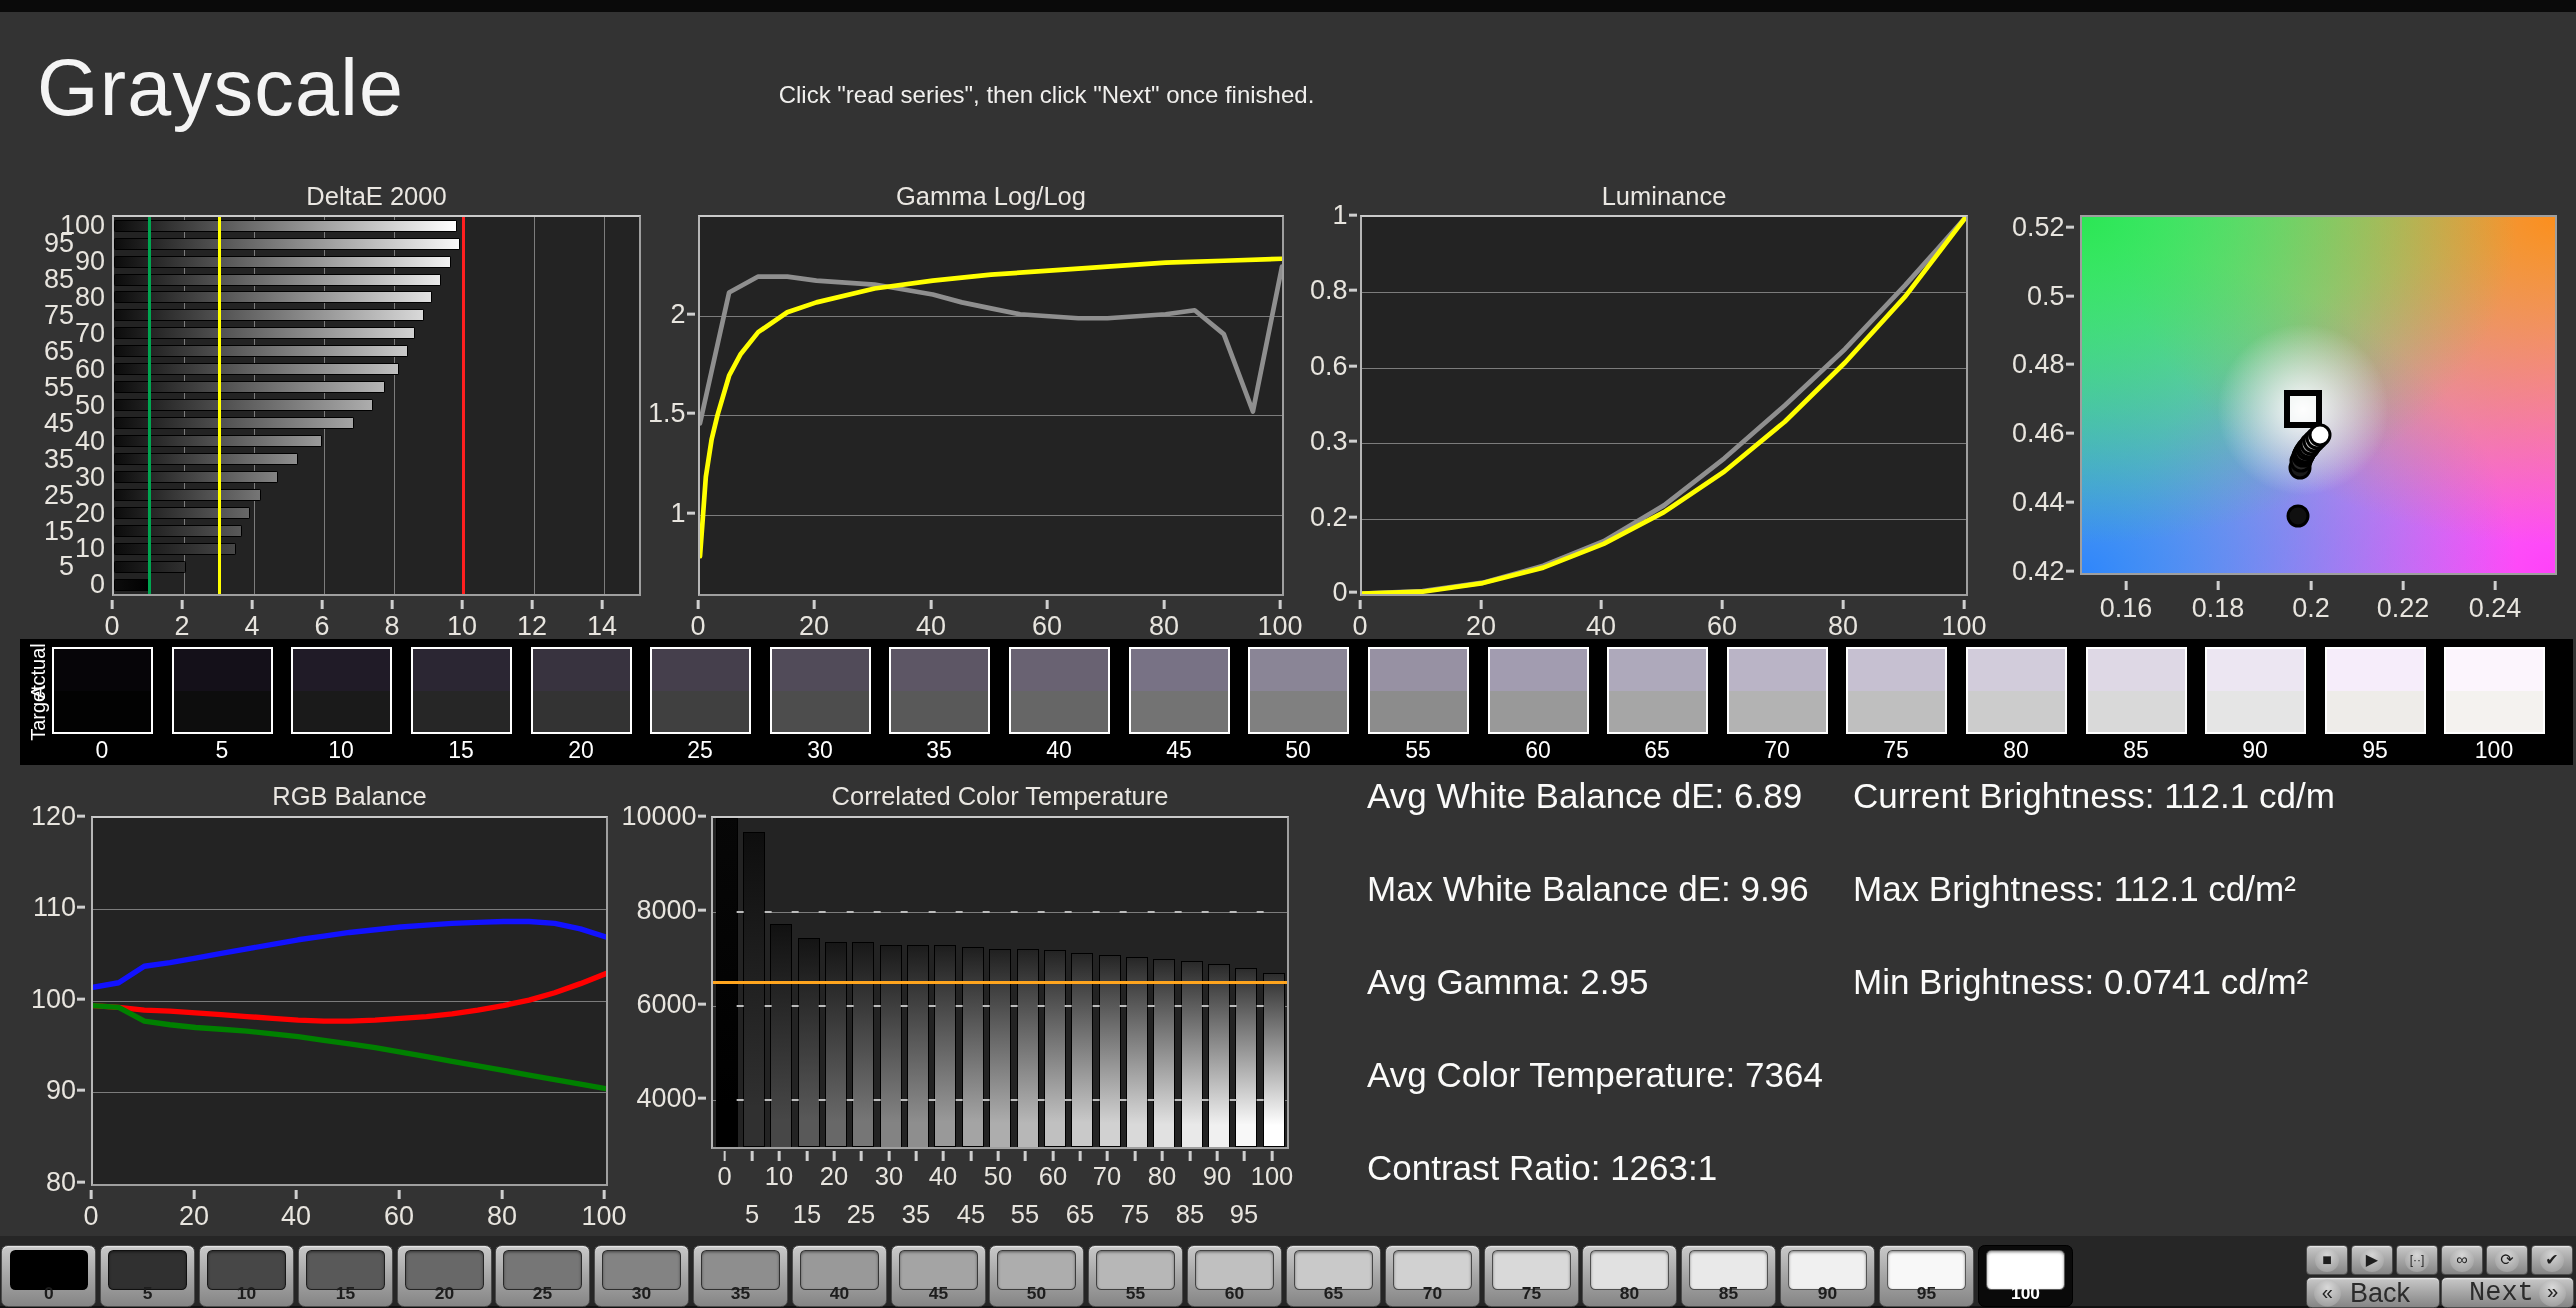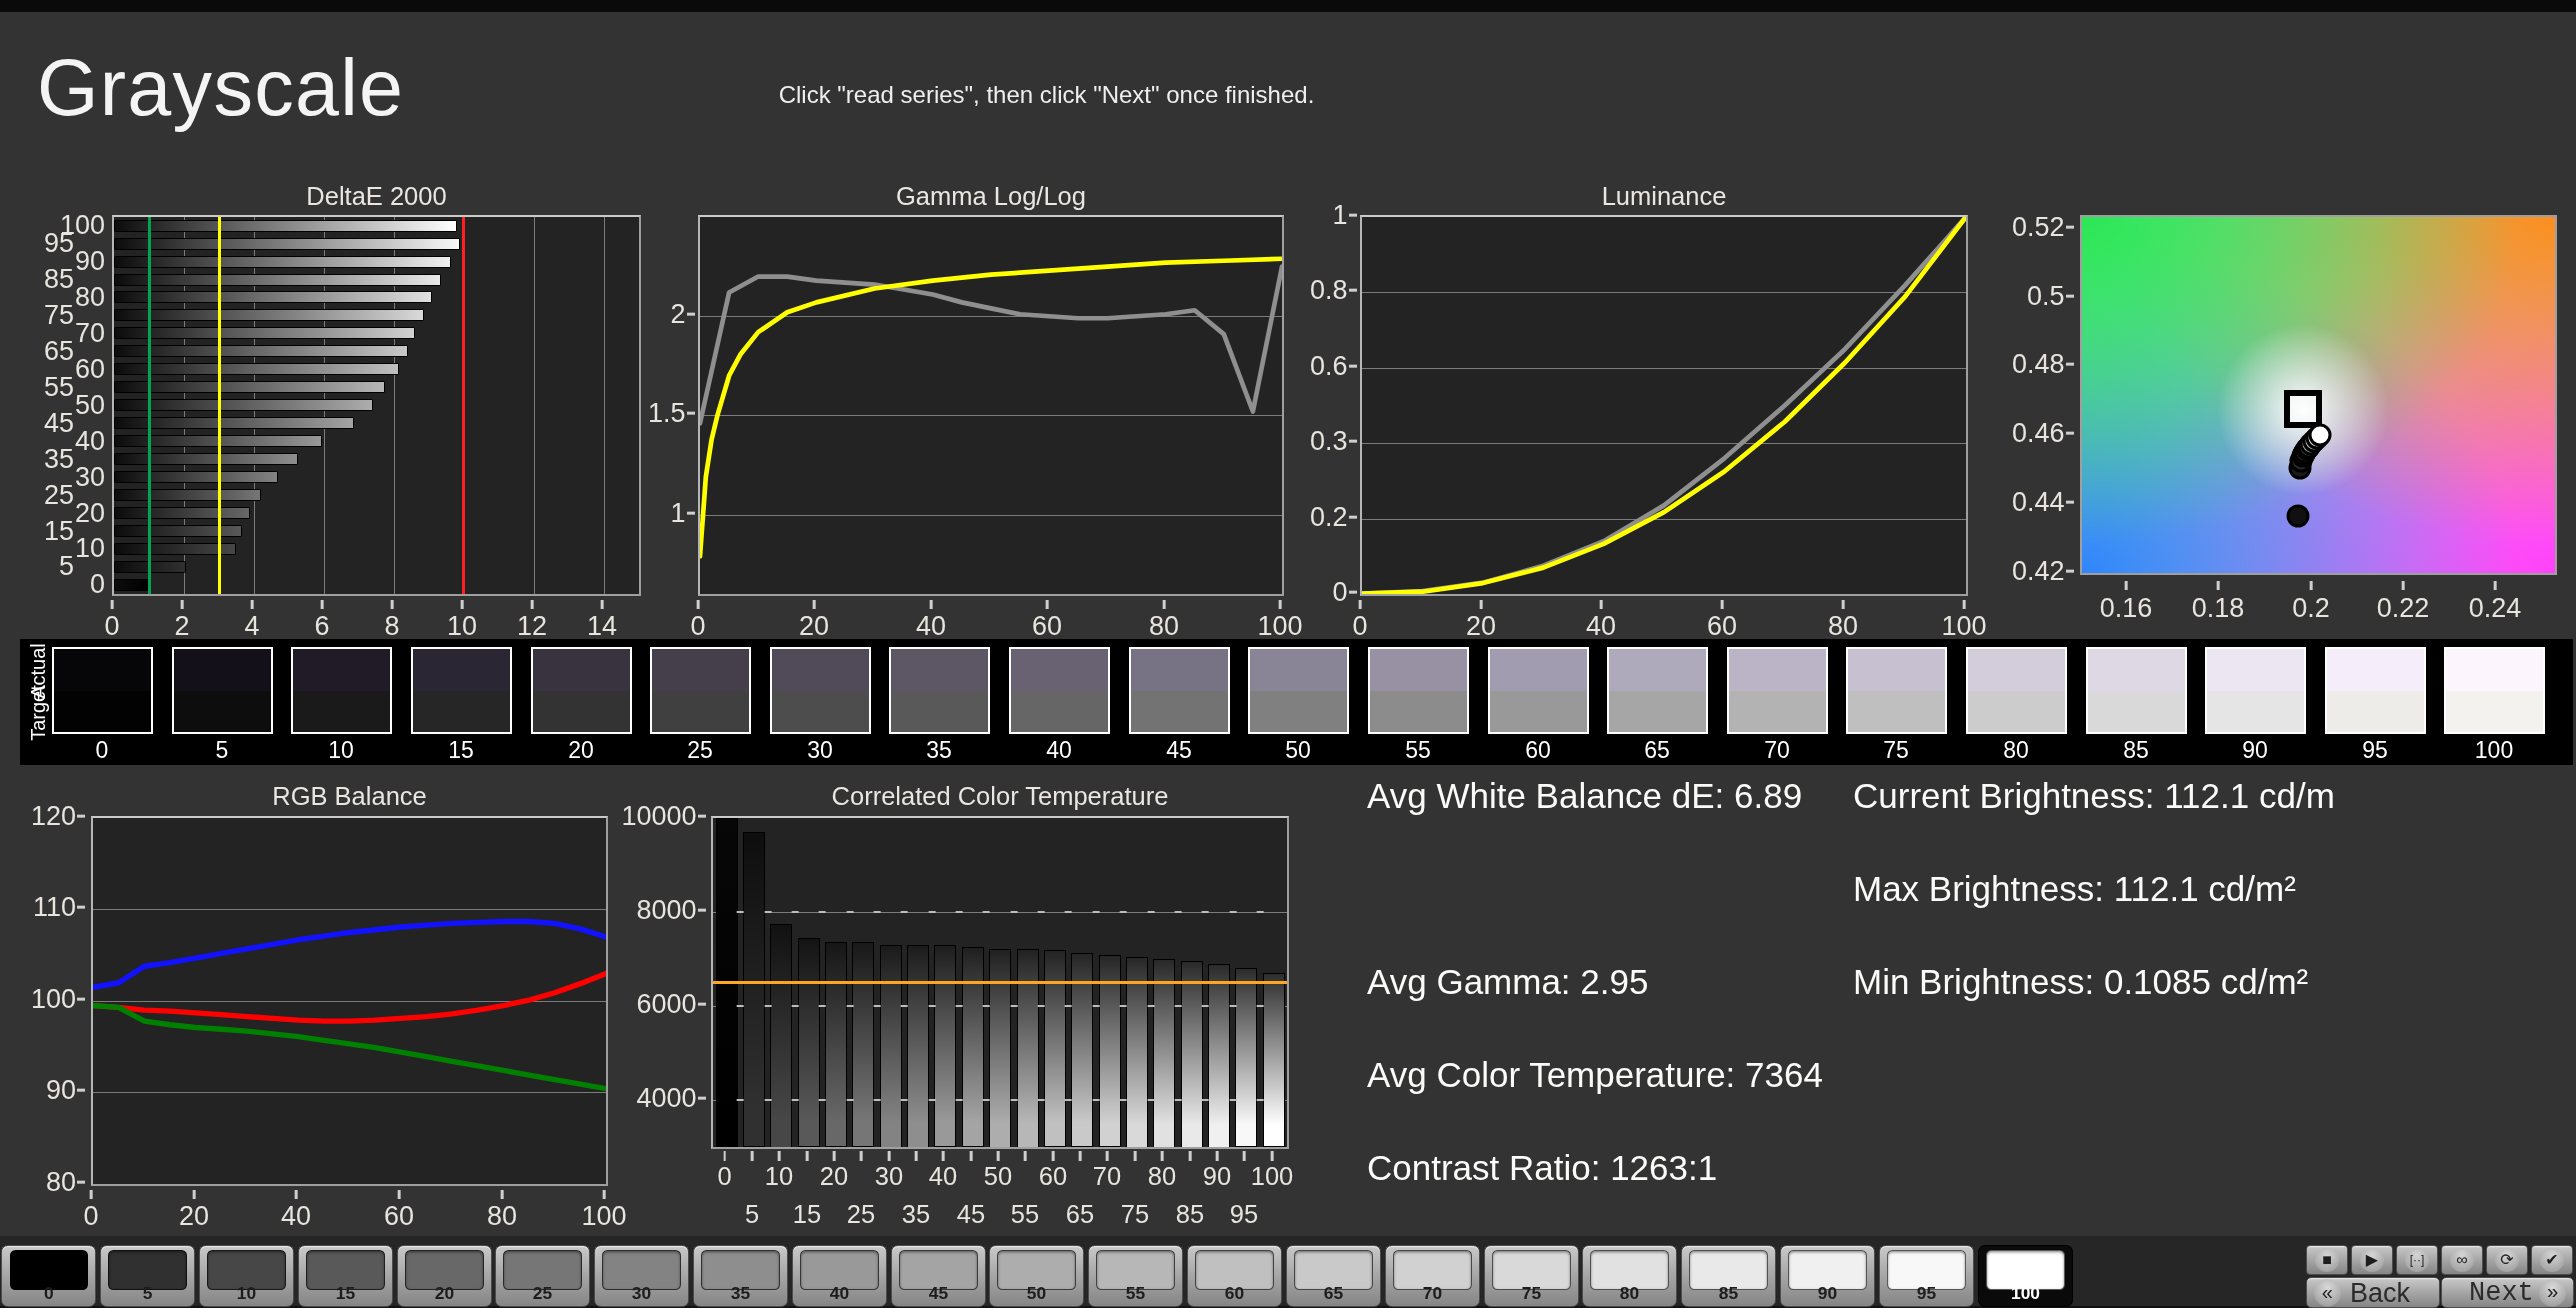--- a/index.html
+++ b/index.html
@@ -587,25 +587,26 @@
       <div class="xlab" style="left: 533px; top: 46px; font-size: 25.5px;">95</div>
       <div class="xdash" style="left: 533px; top: -2.7px;"></div>
     </div>
 
   <div id="stats" class="abs">
       <div class="stat-row">
         <span class="stat-left">Avg White Balance dE: 6.89</span>
         <span class="stat-right">Current Brightness: 112.1  cd/m</span>
       </div>
       <div class="stat-row">
+        <span class="stat-left">Max White Balance dE: 9.96</span>
         <span class="stat-right">Max Brightness: 112.1 cd/m²</span>
       </div>
       <div class="stat-row">
         <span class="stat-left">Avg Gamma: 2.95</span>
-        <span class="stat-right">Min Brightness: 0.1085 cd/m²</span>
+        <span class="stat-right">Min Brightness: 0.0741 cd/m²</span>
       </div>
       <div class="stat-row">
         <span class="stat-left">Avg Color Temperature: 7364</span>
       </div>
       <div class="stat-row">
         <span class="stat-left">Contrast Ratio: 1263:1</span>
       </div>
     </div>
 
   <div id="bottom-bar" class="abs">

